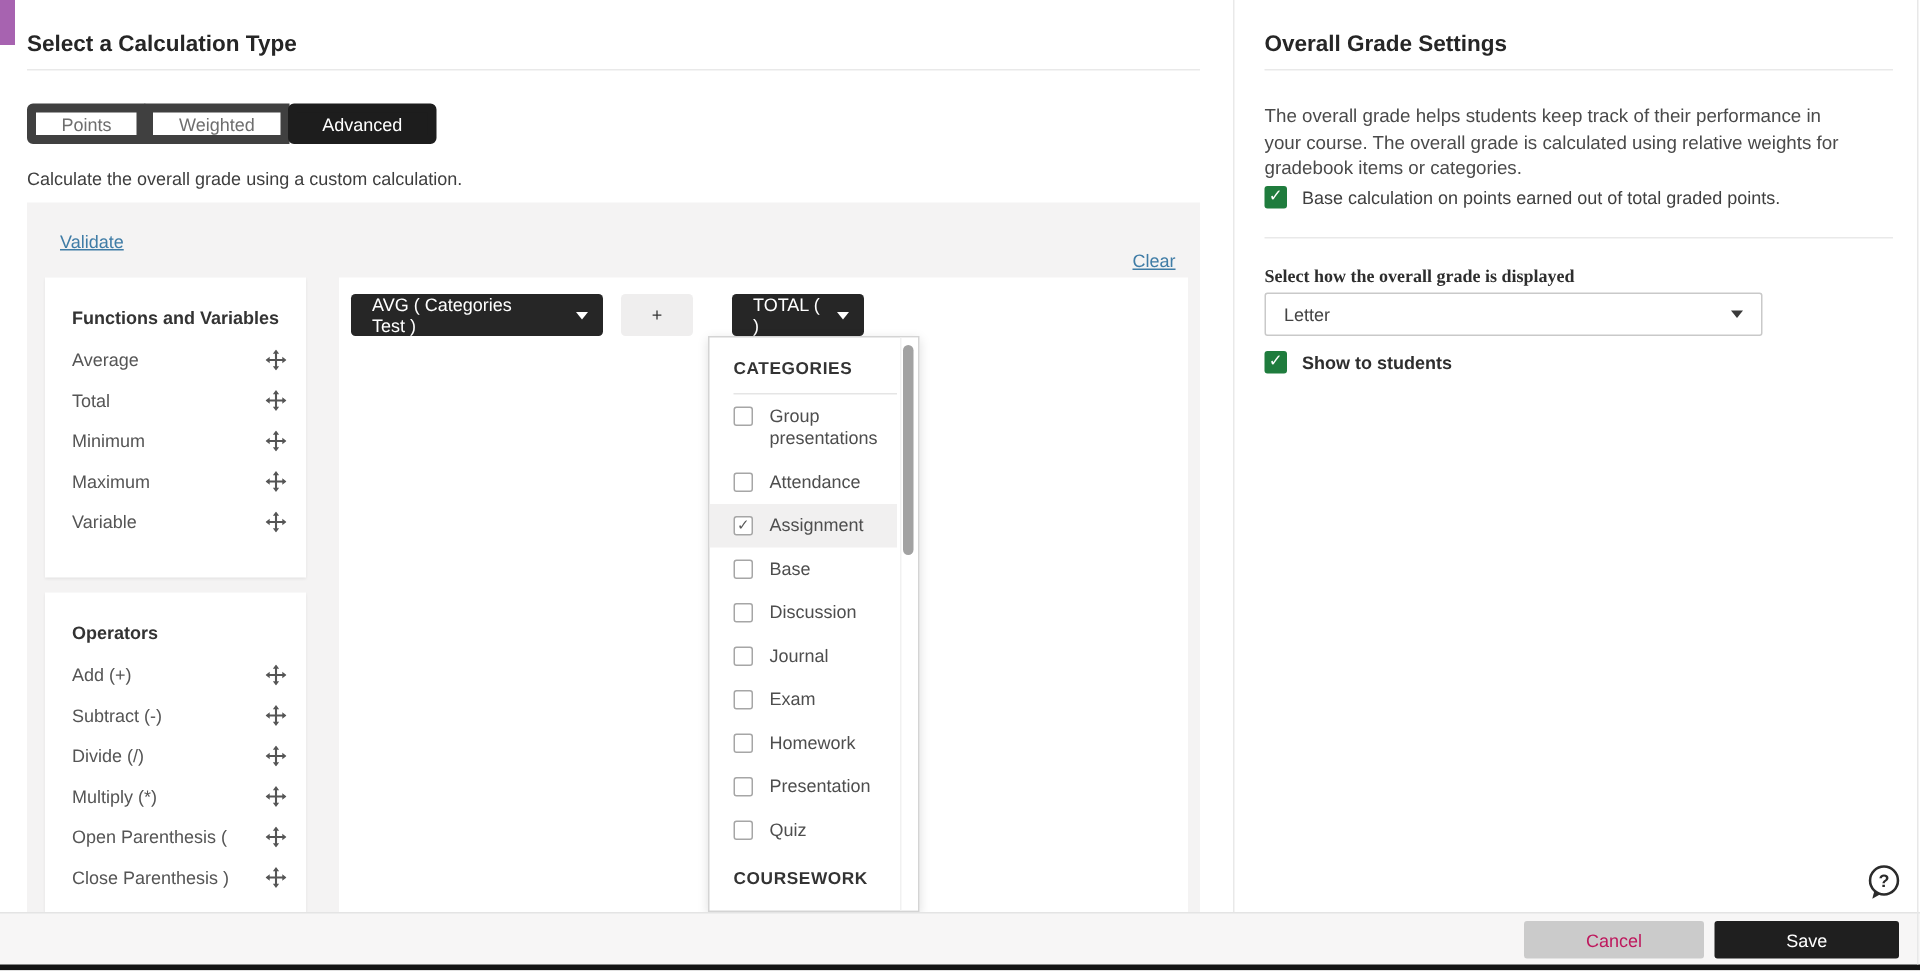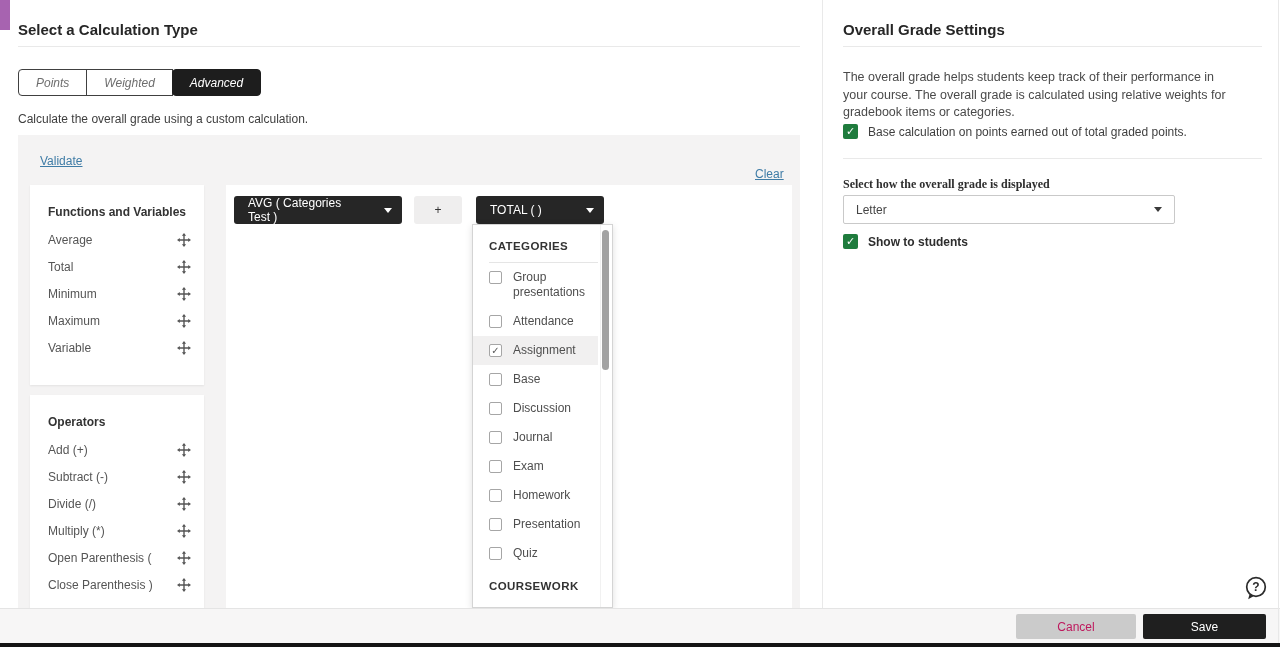--- a/index.html
+++ b/index.html
@@ -17,21 +17,21 @@
   .left-title { left:18px; top:21px; }
   .right-title { left:843px; top:21px; }
   .hr { height:1px; background:#e9e9e9; }
   .left-hr { left:18px; top:46px; width:782px; }
   .right-hr1 { left:843px; top:46px; width:419px; }
   .right-hr2 { left:843px; top:158px; width:419px; }
 
   
   .tabs { left:18px; top:69px; display:flex; height:27px; }
   .tab { display:flex; align-items:center; padding:0 17px; font-size:12px; color:#6e6e6e;
-         background:#fff; border:1px solid #404040; margin-left:-1px; cursor:pointer;font-style:italic; }
+         background:#fff; border:6px solid #404040; margin-left:-1px; cursor:pointer; }
   .tab:first-child { margin-left:0; border-radius:4px 0 0 4px; }
   .tab.active { background:#1d1d1d; color:#fff; border-color:#1d1d1d; border-radius:4px; z-index:2; }
 
   .left-desc { left:18px; top:112px; font-size:12px; color:#3e3e3e; }
 
   
   .canvas { left:18px; top:135px; width:782px; height:473px; background:#f4f3f3; }
   .link { font-size:12px; color:#3f7ca6; text-decoration:underline; cursor:pointer; }
   .link-validate { left:22px; top:19px; }
   .link-clear { left:737px; top:20px;margin-top:12px; }
@@ -45,21 +45,21 @@
   .move-icon { width:14px; height:14px; flex:none; }
   .move-icon svg { display:block; }
 
   
   .expr { left:208px; top:50px; width:566px; height:423px; background:#fff; }
   .chip { position:absolute; height:28px; display:flex; align-items:center; border-radius:3px;
           font-size:12px; cursor:pointer; }
   .chip-dark { background:#262626; color:#fff; justify-content:space-between; padding:0 10px 0 14px; }
   .chip-avg { left:8px; top:11px; width:168px;gap:20px; }
   .chip-plus { left:188px; top:11px; width:48px; background:#efeeee; color:#333; justify-content:center; }
-  .chip-total { left:250px; top:11px; width:128px; }
+  .chip-total { left:262px; top:11px; width:88px; }
   .caret-down-light { width:0; height:0; border-left:4px solid transparent; border-right:4px solid transparent;
           border-top:5px solid #fff; margin-left:8px; }
   .caret-down-dark { width:0; height:0; border-left:4px solid transparent; border-right:4px solid transparent;
           border-top:5px solid #3a3a3a; }
 
   
   .menu { left:454px; top:89px; width:141px; height:384px; background:#fff;
           border:1px solid #d4d4d4; box-shadow:0 2px 7px rgba(0,0,0,.13); overflow:hidden; }
   .menu-header { padding:15px 16px 10px; font-size:11.5px; font-weight:700; color:#333; letter-spacing:.4px; }
   .menu-divider { height:1px; background:#e5e5e5; margin:0 14px 0 16px; }

